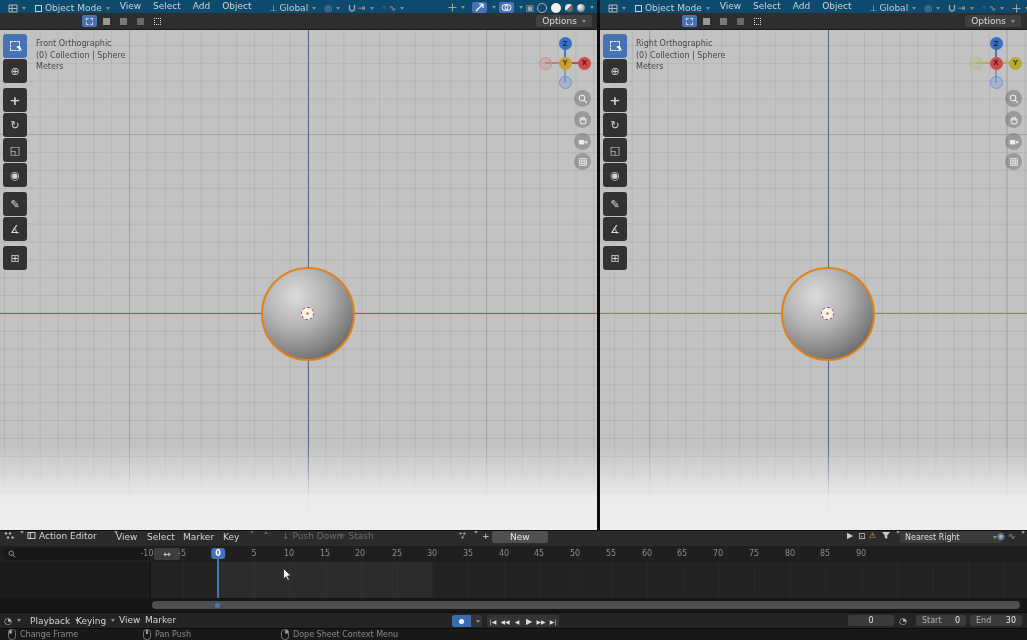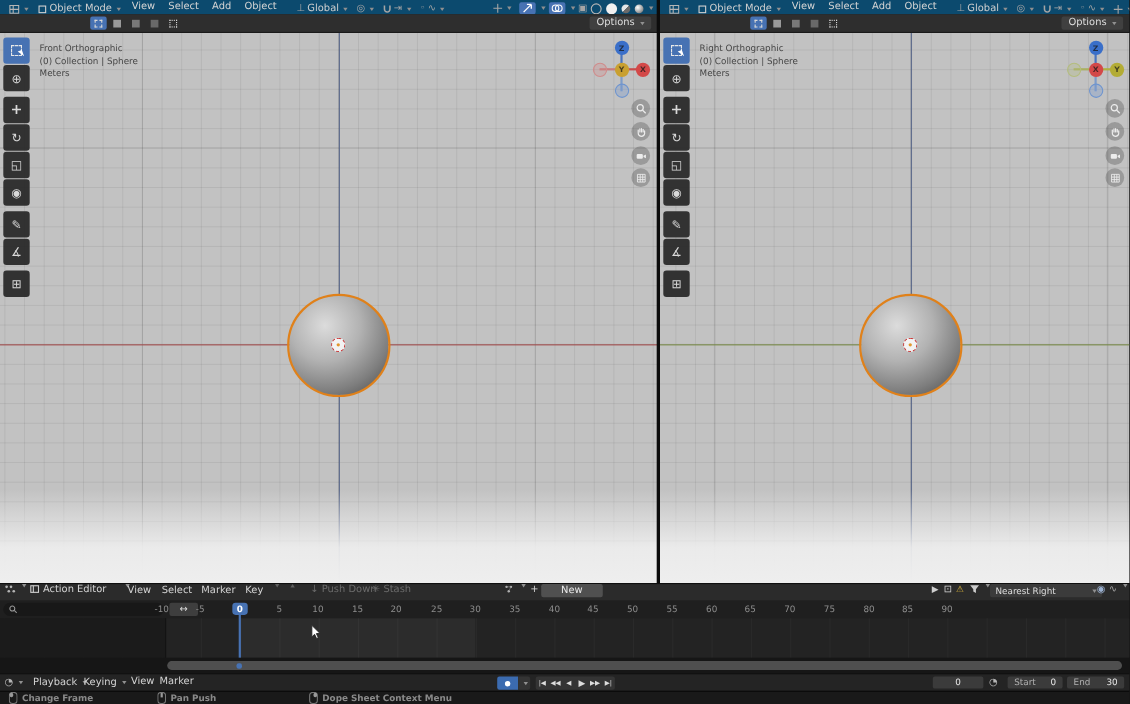--- a/index.html
+++ b/index.html
@@ -100,21 +100,21 @@
         color:#e8e8e8;display:flex;align-items:center;justify-content:space-between;padding:0 6px;box-sizing:border-box;}
   .recbtn{position:absolute;left:452px;top:2px;width:19px;height:12px;background:#3b6bb0;
         border-radius:2px 0 0 2px;display:flex;align-items:center;justify-content:center;}
   .recdot{width:5px;height:5px;border-radius:50%;background:#ffffff;}
   .reccaret{position:absolute;left:471px;top:2px;width:11px;height:12px;background:#343434;
         border-radius:0 2px 2px 0;display:flex;align-items:center;justify-content:center;}
   .transport{position:absolute;left:487px;top:2px;height:12px;background:#343434;border-radius:2px;display:flex;}
   .tpbtn{width:12px;display:flex;align-items:center;justify-content:center;font-size:6px;color:#dddddd;}
   
   .status{position:absolute;left:0;top:628px;width:1027px;height:12px;background:#191919;
-        border-top:1px solid #0b0b0b;box-sizing:border-box;font-size:8px;color:#8a8a8a;font-weight:bold;}
+        border-top:1px solid #0b0b0b;box-sizing:border-box;font-size:8px;color:#8a8a8a;}
   .sitem{position:absolute;top:0;height:11px;display:inline-flex;align-items:center;gap:4px;}
   svg{display:block;}
 </style>
 </head>
 <body>
 
 <div id="app">
 
   <section class="vp" style="left:0;width:598px;">
     <header class="vph">

